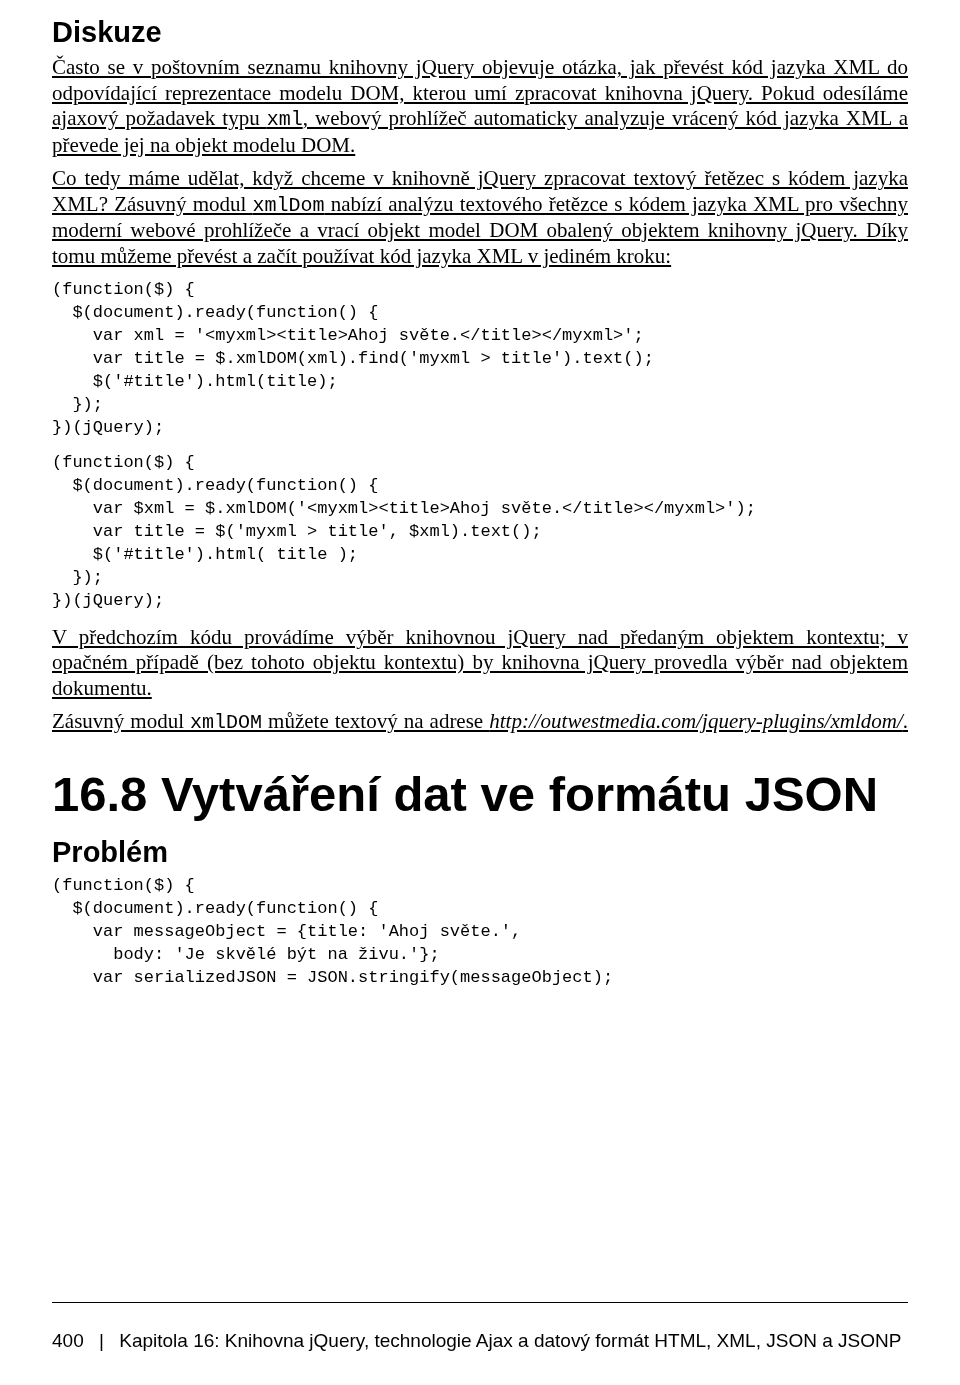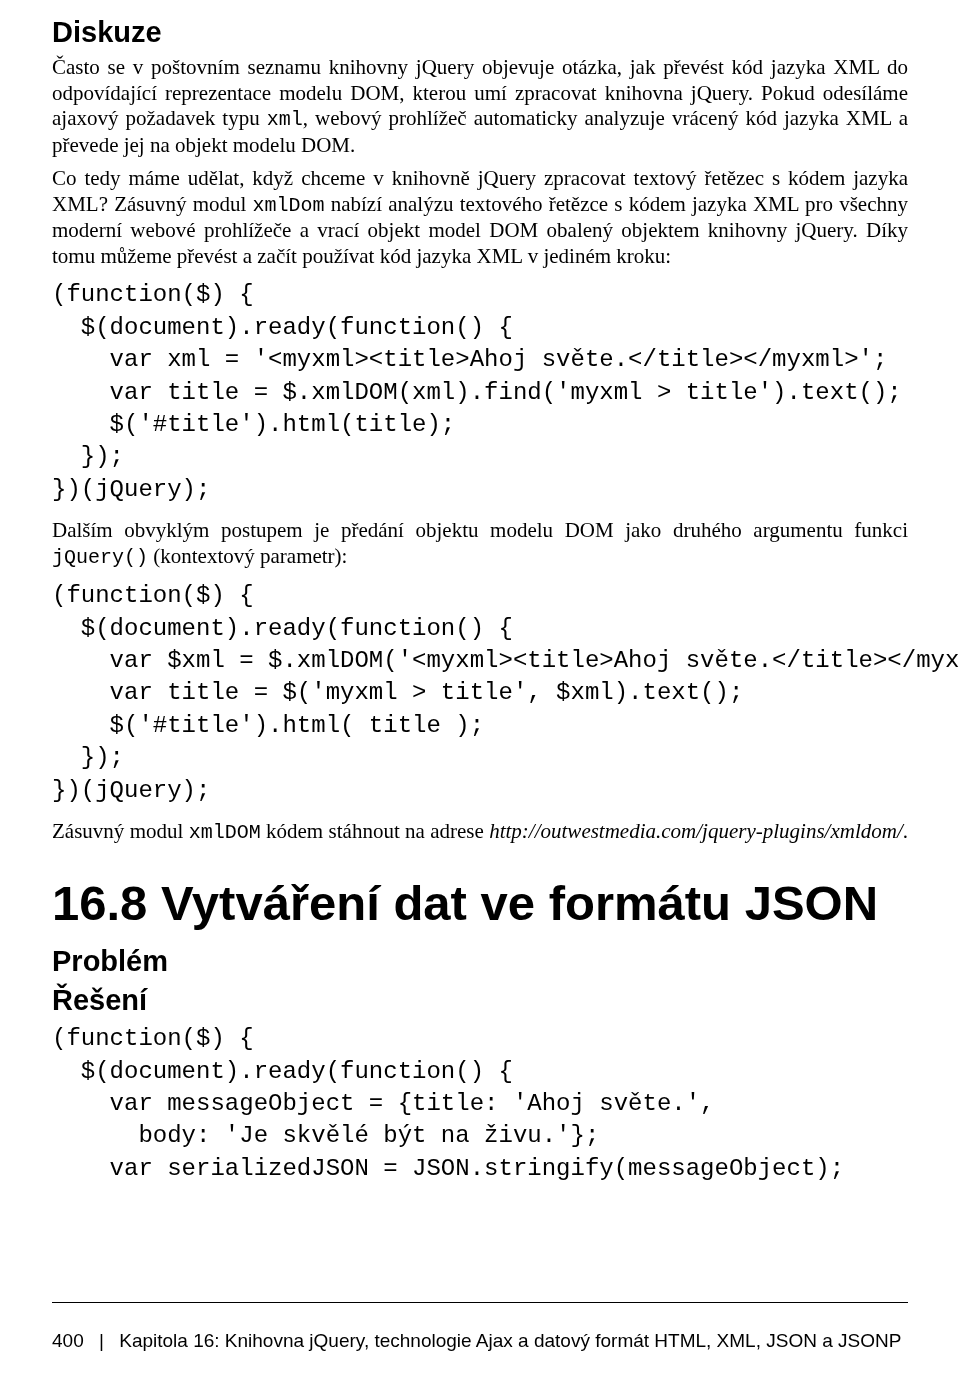--- a/index.html
+++ b/index.html
@@ -27,29 +27,30 @@
     font-family: Arial, Helvetica, sans-serif;
     font-weight: 900;
     font-size: 49px;
     margin: 30px 0 14px 0;
   }
   p.body {
     font-size: 21px;
     line-height: 1.22;
     margin: 0 0 8px 0;
     text-align: justify;
+    text-decoration: underline;
   }
   p.body.last { margin-bottom: 10px; }
   .code-inline {
     font-family: 'Courier New', Courier, monospace;
     font-size: 20px;
   }
   pre.code {
     font-family: 'Courier New', Courier, monospace;
-    font-size: 24px;
+    font-size: 17px;
     line-height: 1.35;
     white-space: pre;
     margin: 6px 0 12px 0;
   }
   .ital { font-style: italic; }
   .footer {
     position: absolute;
     left: 0;
     right: 0;
     bottom: 24px;
@@ -83,43 +84,40 @@
   </p>
 
   <pre class="code">(function($) {
   $(document).ready(function() {
     var xml = '&lt;myxml&gt;&lt;title&gt;Ahoj světe.&lt;/title&gt;&lt;/myxml&gt;';
     var title = $.xmlDOM(xml).find('myxml &gt; title').text();
     $('#title').html(title);
   });
 })(jQuery);</pre>
 
-  <p class="body last">
-    <span>Dalším obvyklým postupem je předání objektu modelu DOM jako druhého argumentu funkci </span><span class="code-inline">jQuery()</span><span> (kontextový parametr):</span>
-  </p>
 
   <pre class="code">(function($) {
   $(document).ready(function() {
     var $xml = $.xmlDOM('&lt;myxml&gt;&lt;title&gt;Ahoj světe.&lt;/title&gt;&lt;/myxml&gt;');
     var title = $('myxml &gt; title', $xml).text();
     $('#title').html( title );
   });
 })(jQuery);</pre>
 
+  <p class="body">V předchozím kódu provádíme výběr knihovnou jQuery nad předaným objektem kontextu; v opačném případě (bez tohoto objektu kontextu) by knihovna jQuery provedla výběr nad objektem dokumentu.</p>
 
   <p class="body last" style="text-align-last:justify;">
-    <span>Zásuvný modul </span><span class="code-inline">xmlDOM</span><span> kódem stáhnout na adrese </span><span class="ital">http://outwestmedia.com/jquery-plugins/xmldom/</span><span>.</span>
+    <span>Zásuvný modul </span><span class="code-inline">xmlDOM</span><span> můžete textový na adrese </span><span class="ital">http://outwestmedia.com/jquery-plugins/xmldom/</span><span>.</span>
   </p>
 
   <h1 class="h-section">16.8  Vytváření dat ve formátu JSON</h1>
 
   <h2 class="h-problem">Problém</h2>
 
 
-  <h2 class="h-reseni">Řešení</h2>
 
   <pre class="code">(function($) {
   $(document).ready(function() {
     var messageObject = {title: 'Ahoj světe.',
       body: 'Je skvělé být na živu.'};
     var serializedJSON = JSON.stringify(messageObject);</pre>
 
   <div class="footer">
     <div class="footer-line"></div>
     <div class="footer-text">

